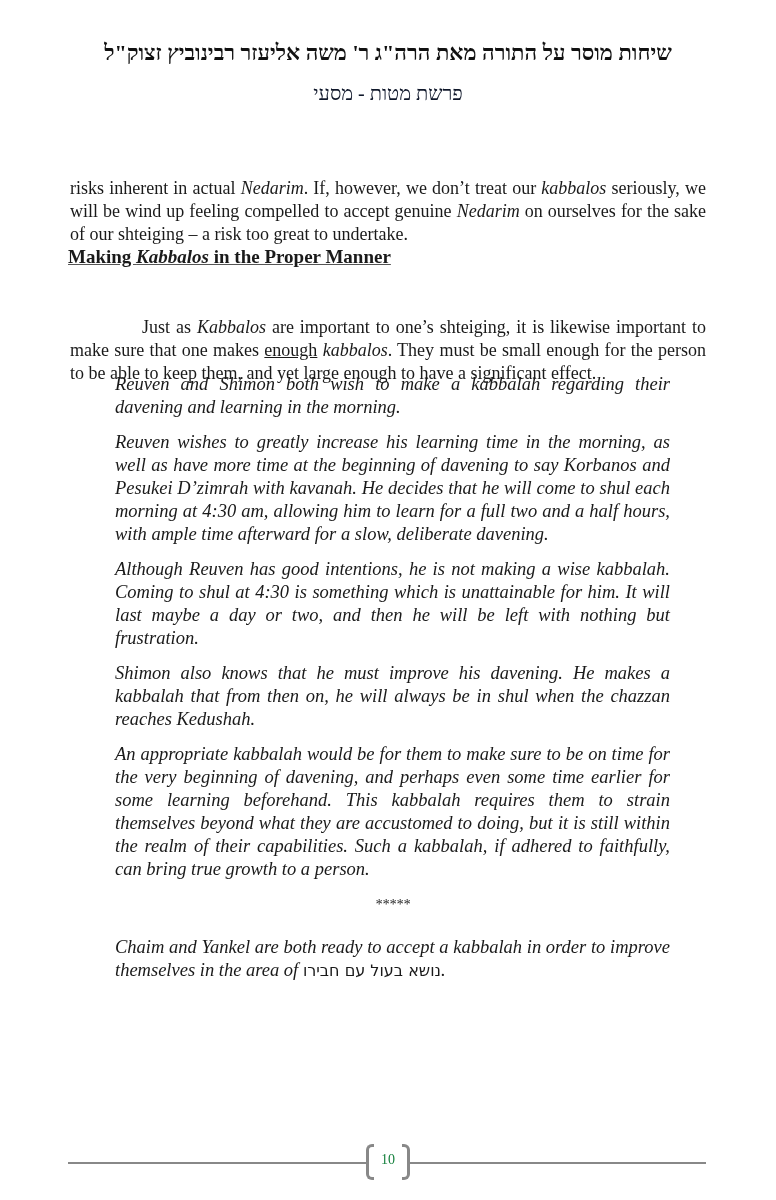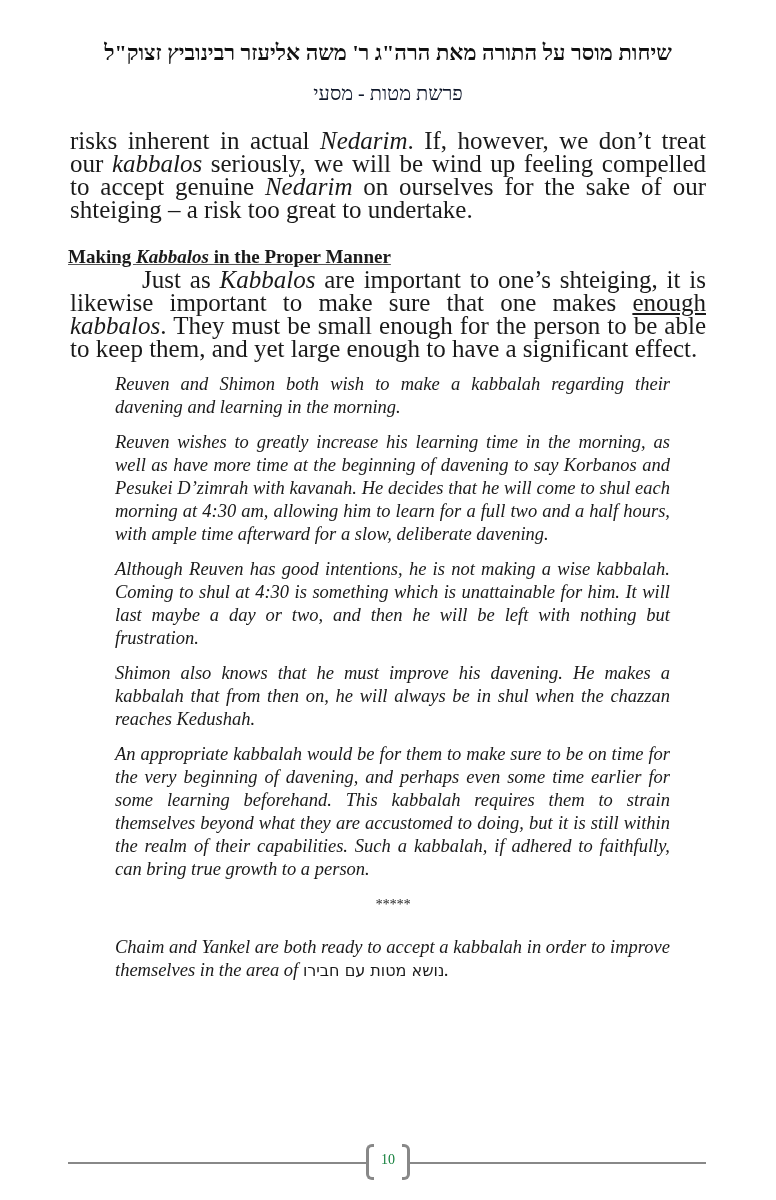--- a/index.html
+++ b/index.html
@@ -1,19 +1,19 @@
 <!DOCTYPE html>
 <html><head>
 <meta charset="utf-8">
 <style>
   html, body { margin: 0; padding: 0; background: #ffffff; }
   body { width: 776px; height: 1200px; position: relative; overflow: hidden; color: #1a1a1a; font-family: "DejaVu Serif", "Liberation Serif", serif; }
   .header-title { position: absolute; top: 40px; left: 70px; width: 636px; text-align: center; font-family: "Liberation Serif", serif; font-size: 22px; font-weight: bold; direction: rtl; color: #111; }
   .header-sub { position: absolute; top: 82px; left: 70px; width: 636px; text-align: center; font-family: "Liberation Serif", serif; font-size: 20px; direction: rtl; color: #0f172a; }
-  .body-text { position: absolute; left: 70px; width: 636px; font-family: "Liberation Serif", serif; font-size: 25px; line-height: 23px; text-align: justify; color: #1a1a1a; }
+  .body-text { position: absolute; left: 70px; width: 636px; font-family: "Liberation Serif", serif; font-size: 18px; line-height: 23px; text-align: justify; color: #1a1a1a; margin-top: 48px; }
   .p1 { top: 129px; }
   .heading { position: absolute; left: 68px; top: 245px; font-family: "Liberation Serif", serif; font-size: 19px; font-weight: bold; text-decoration: underline; text-decoration-color: #555; line-height: 23px; }
   .p2 { top: 268px; text-indent: 72px; }
   .quotes { position: absolute; left: 115px; width: 555px; top: 373px; font-family: "Liberation Serif", serif; font-style: italic; font-size: 18.5px; line-height: 23px; text-align: justify; color: #1a1a1a; }
   .quotes p { margin: 0 0 12px 0; }
   .stars { text-align: center; font-size: 14px; margin: 0 0 20px 0 !important; }
   .heb { font-style: normal; direction: rtl; unicode-bidi: embed; font-family: "DejaVu Sans", sans-serif; font-size: 16px; }
   .u { text-decoration: underline; }
   .footer { position: absolute; top: 1140px; left: 68px; width: 638px; height: 44px; }
   .footer-line { position: absolute; top: 22px; height: 2px; background: #888; }
@@ -36,21 +36,21 @@
 
 <div class="body-text p2"><span>Just as </span><i>Kabbalos</i><span> are important to one’s shteiging, it is likewise important to make sure that one makes </span><span class="u">enough</span><span> </span><i>kabbalos</i><span>. They must be small enough for the person to be able to keep them, and yet large enough to have a significant effect.</span></div>
 
 <div class="quotes">
   <p>Reuven and Shimon both wish to make a kabbalah regarding their davening and learning in the morning.</p>
   <p>Reuven wishes to greatly increase his learning time in the morning, as well as have more time at the beginning of davening to say Korbanos and Pesukei D’zimrah with kavanah. He decides that he will come to shul each morning at 4:30 am, allowing him to learn for a full two and a half hours, with ample time afterward for a slow, deliberate davening.</p>
   <p>Although Reuven has good intentions, he is not making a wise kabbalah. Coming to shul at 4:30 is something which is unattainable for him. It will last maybe a day or two, and then he will be left with nothing but frustration.</p>
   <p>Shimon also knows that he must improve his davening. He makes a kabbalah that from then on, he will always be in shul when the chazzan reaches Kedushah.</p>
   <p>An appropriate kabbalah would be for them to make sure to be on time for the very beginning of davening, and perhaps even some time earlier for some learning beforehand. This kabbalah requires them to strain themselves beyond what they are accustomed to doing, but it is still within the realm of their capabilities. Such a kabbalah, if adhered to faithfully, can bring true growth to a person.</p>
   <p class="stars">*****</p>
-  <p><span>Chaim and Yankel are both ready to accept a kabbalah in order to improve themselves in the area of </span><span class="heb">נושא מטות עם חבירו</span><span>.</span></p>
+  <p><span>Chaim and Yankel are both ready to accept a kabbalah in order to improve themselves in the area of </span><span class="heb">נושא בעול עם חבירו</span><span>.</span></p>
 </div>
 
 <div class="footer">
   <div class="footer-line left"></div>
   <div class="bracket l"></div>
   <div class="page-num">10</div>
   <div class="bracket r"></div>
   <div class="footer-line right"></div>
 </div>
 

